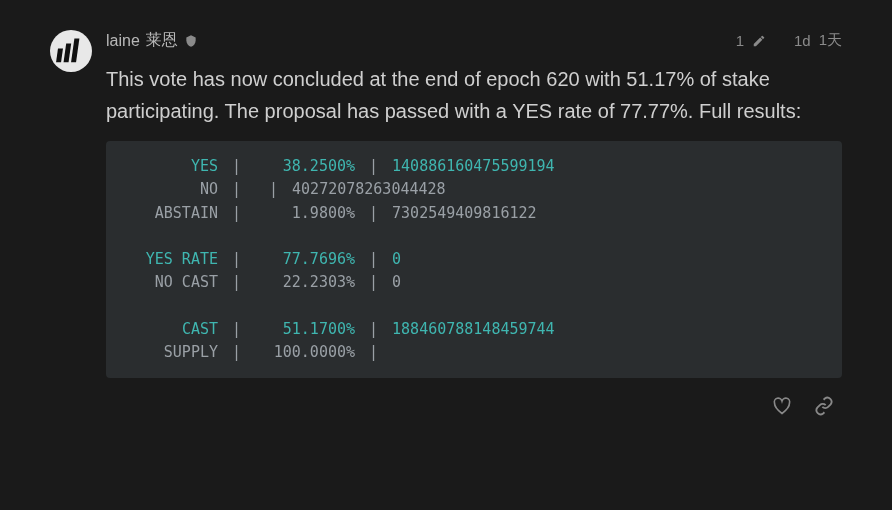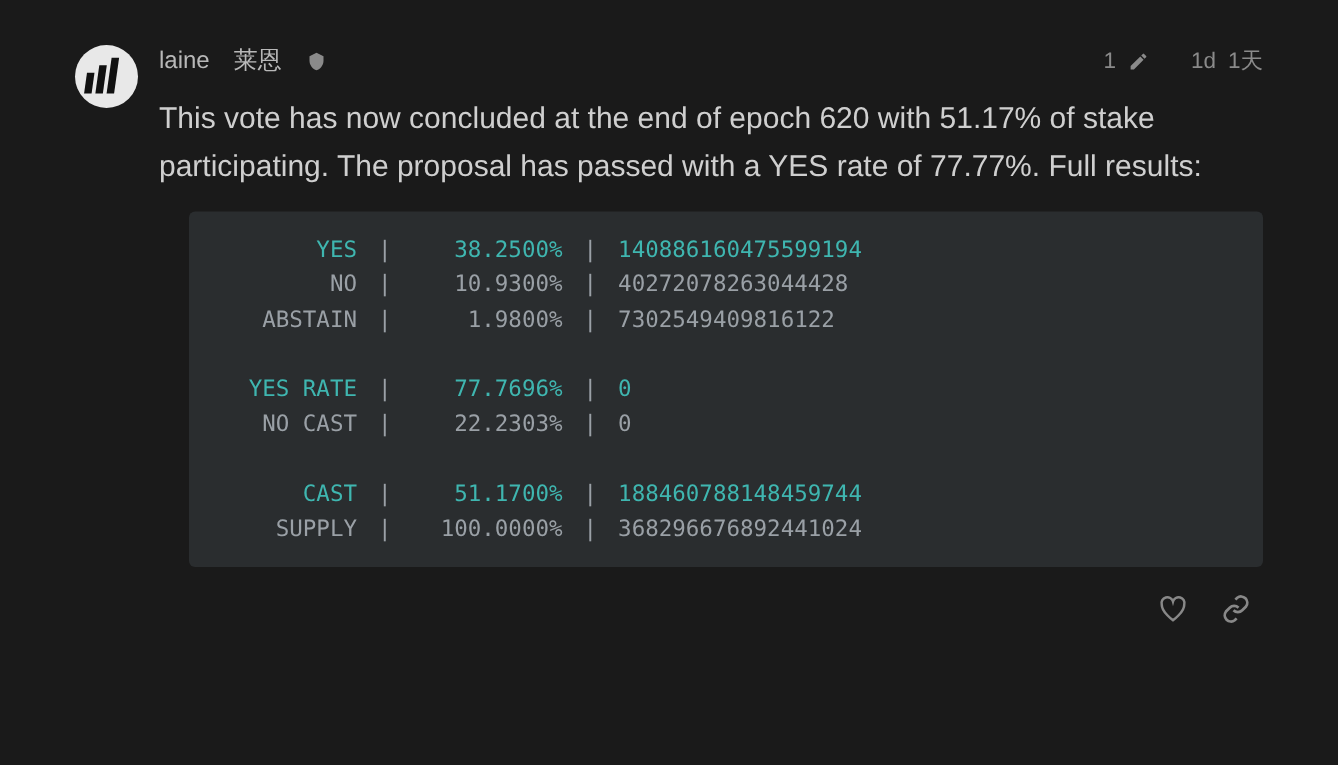--- a/index.html
+++ b/index.html
@@ -30,21 +30,21 @@
     .post-body { flex: 1; }
     .post-header {
       display: flex;
       justify-content: space-between;
       align-items: center;
       margin-bottom: 12px;
     }
     .author-line {
       display: flex;
       align-items: center;
-      gap: 16px;
+      gap: 6px;
       color: #b8b8b8;
       font-size: 16px;
     }
     .shield {
       width: 14px;
       height: 14px;
       display: inline-block;
     }
     .meta {
       display: flex;
@@ -64,21 +64,20 @@
       margin-bottom: 14px;
     }
     .code-block {
       background: #2a2d2f;
       border-radius: 4px;
       padding: 14px 20px;
       font-family: "Consolas", "Monaco", monospace;
       font-size: 15px;
       line-height: 1.55;
       margin-top: 14px;
-      margin-left: 20px;
     }
     .code-row {
       display: flex;
       color: #9aa0a6;
     }
     .code-label {
       width: 92px;
       text-align: right;
       white-space: pre;
     }
@@ -154,21 +153,20 @@
           <div class="code-row">
             <span class="code-label cyan">YES</span>
             <span class="code-sep">|</span>
             <span class="code-pct cyan">38.2500%</span>
             <span class="code-sep">|</span>
             <span class="code-val cyan">140886160475599194</span>
           </div>
           <div class="code-row">
             <span class="code-label">NO</span>
             <span class="code-sep">|</span>
-            <span class="code-pct">10.9300%</span>
             <span class="code-sep">|</span>
             <span class="code-val">40272078263044428</span>
           </div>
           <div class="code-row">
             <span class="code-label">ABSTAIN</span>
             <span class="code-sep">|</span>
             <span class="code-pct">1.9800%</span>
             <span class="code-sep">|</span>
             <span class="code-val">7302549409816122</span>
           </div>
@@ -193,21 +191,20 @@
             <span class="code-sep">|</span>
             <span class="code-pct cyan">51.1700%</span>
             <span class="code-sep">|</span>
             <span class="code-val cyan">188460788148459744</span>
           </div>
           <div class="code-row">
             <span class="code-label">SUPPLY</span>
             <span class="code-sep">|</span>
             <span class="code-pct">100.0000%</span>
             <span class="code-sep">|</span>
-            <span class="code-val">368296676892441024</span>
           </div>
         </div>
     </div>
 
     <div class="post-actions">
       <span class="action-icon">
         <svg viewBox="0 0 24 24" fill="none" stroke="#888" stroke-width="2">
             <path d="M12 21 C12 21 3 14.5 3 8.5 A4.5 4.5 0 0 1 12 6 A4.5 4.5 0 0 1 21 8.5 C21 14.5 12 21 12 21 Z"></path>
           </svg>
       </span>

